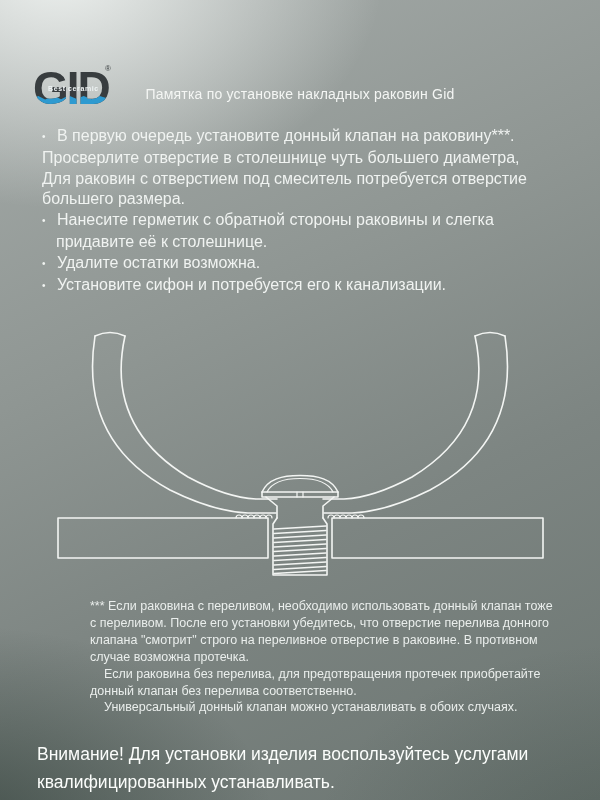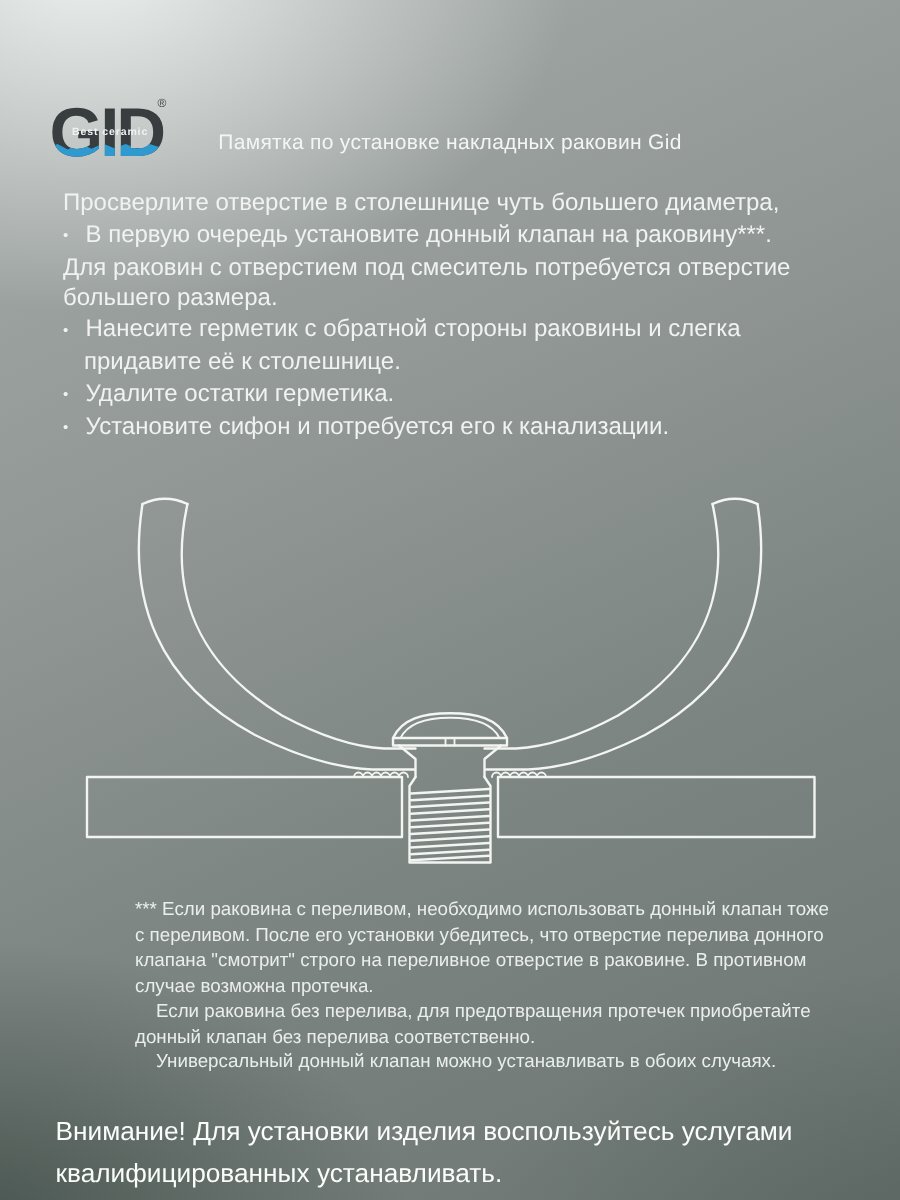--- a/index.html
+++ b/index.html
@@ -41,27 +41,27 @@
   <div class="logo">
     <span class="gid-word gid-dark">GID</span>
     <span class="gid-word gid-blue">GID</span>
     <span class="gid-tagline">Best ceramic</span>
     <span class="gid-reg">®</span>
   </div>
 
   <div class="title">Памятка по установке накладных раковин Gid</div>
 
   <div class="ins">
+    <div class="line"><span class="b">•</span><span>В первую очередь установите донный клапан на раковину***.</span></div>
     <div class="line"><span>Просверлите отверстие в столешнице чуть большего диаметра,</span></div>
-    <div class="line"><span class="b">•</span><span>В первую очередь установите донный клапан на раковину***.</span></div>
     <div class="line"><span>Для раковин с отверстием под смеситель потребуется отверстие</span></div>
     <div class="line"><span>большего размера.</span></div>
     <div class="line"><span class="b">•</span><span>Нанесите герметик с обратной стороны раковины и слегка</span></div>
     <div class="line ind"><span>придавите её к столешнице.</span></div>
-    <div class="line"><span class="b">•</span><span>Удалите остатки герметика.</span></div>
+    <div class="line"><span class="b">•</span><span>Удалите остатки возможна.</span></div>
     <div class="line"><span class="b">•</span><span>Установите сифон и потребуется его к канализации.</span></div>
   </div>
 
   <svg class="diagram" viewBox="0 0 520 265">
 
     <g>
       <path d="M55,14 C45,78 65,133 130,168 C160,183 186,190 208,191 L236,191"></path>
       <path d="M85,14 C72,73 92,121 148,155 C174,169 196,176 216,177 L237,177"></path>
       <path d="M55,14 Q70,7 85,14"></path>
       <path d="M465,14 C475,78 455,133 390,168 C360,183 334,190 312,191 L284,191"></path>

